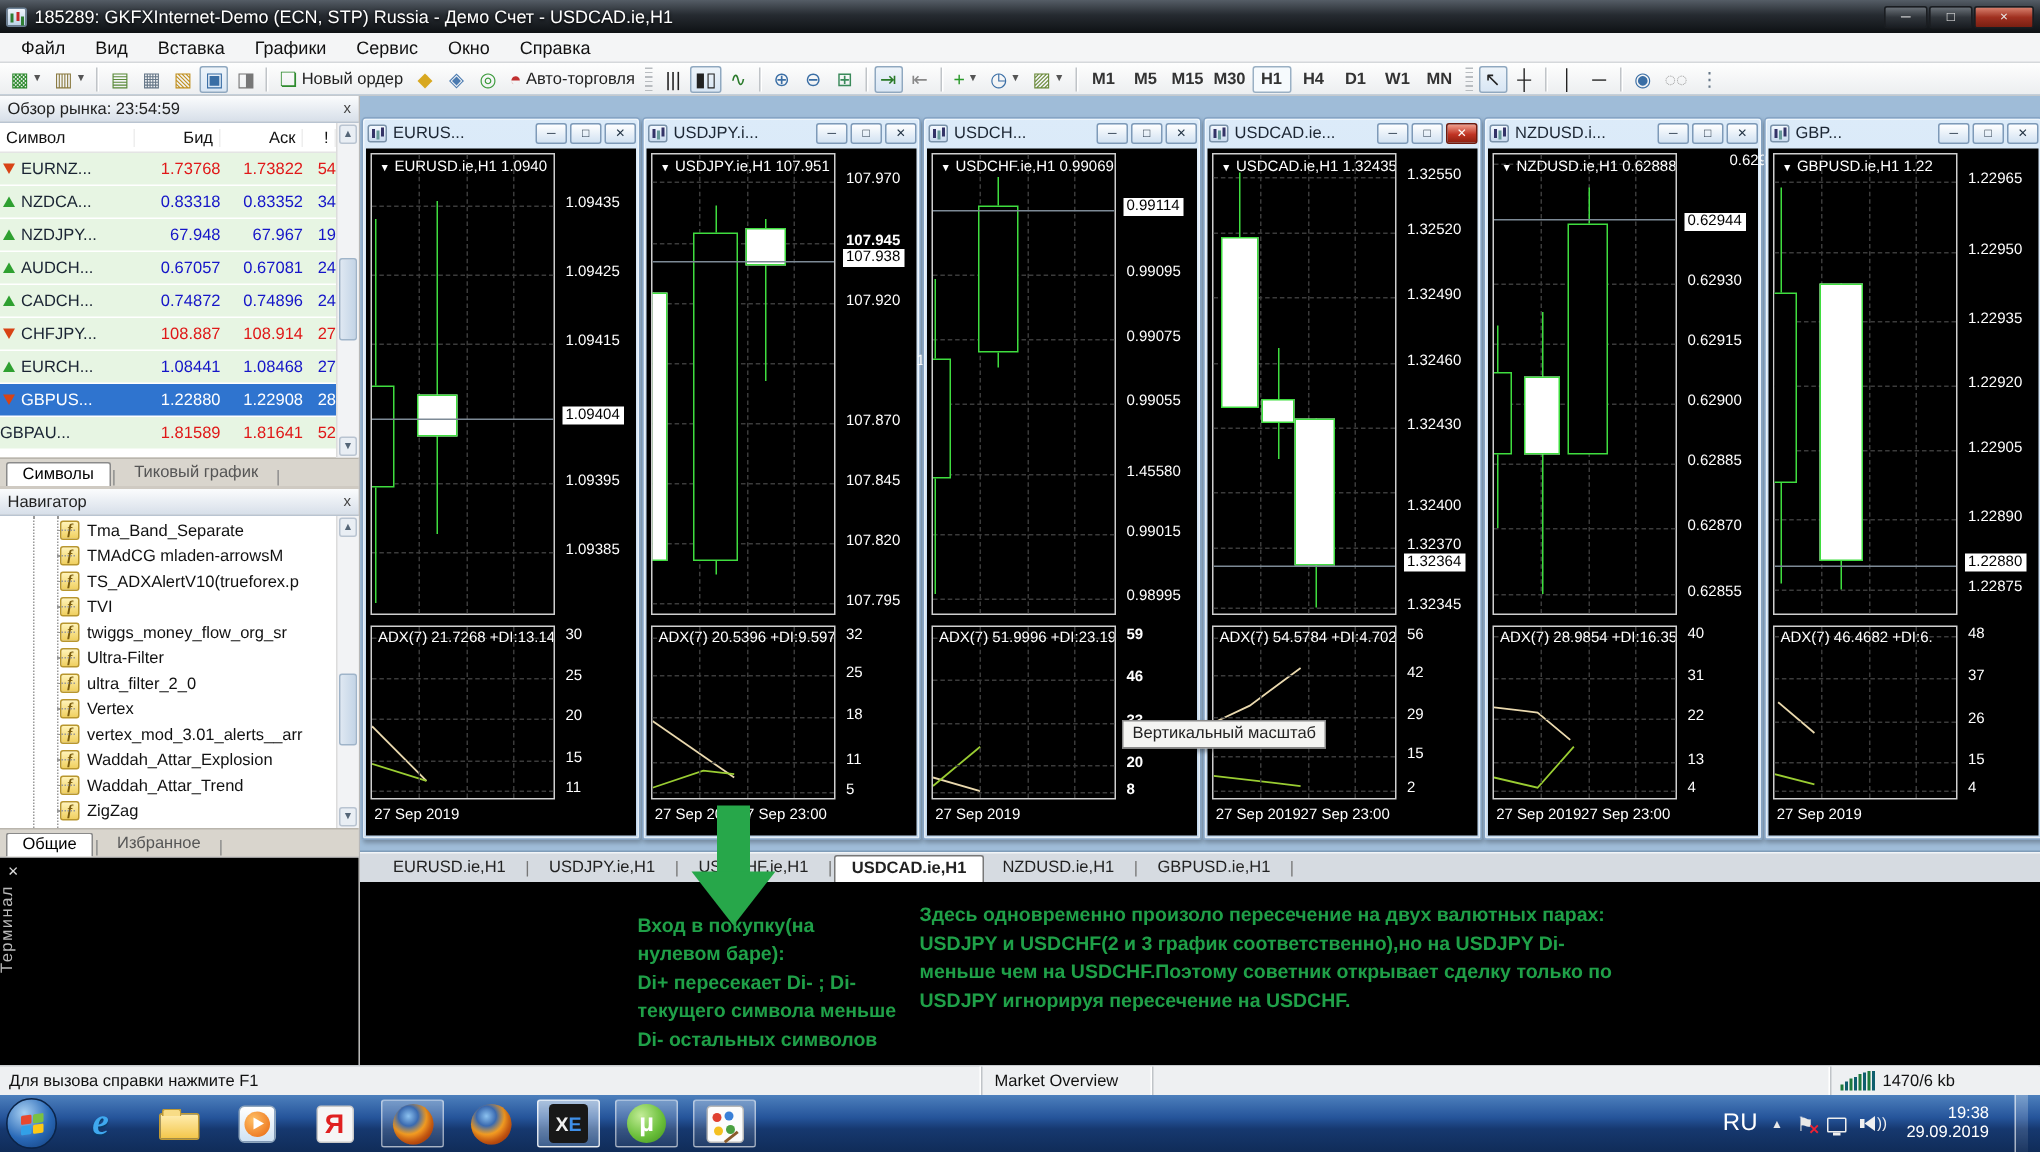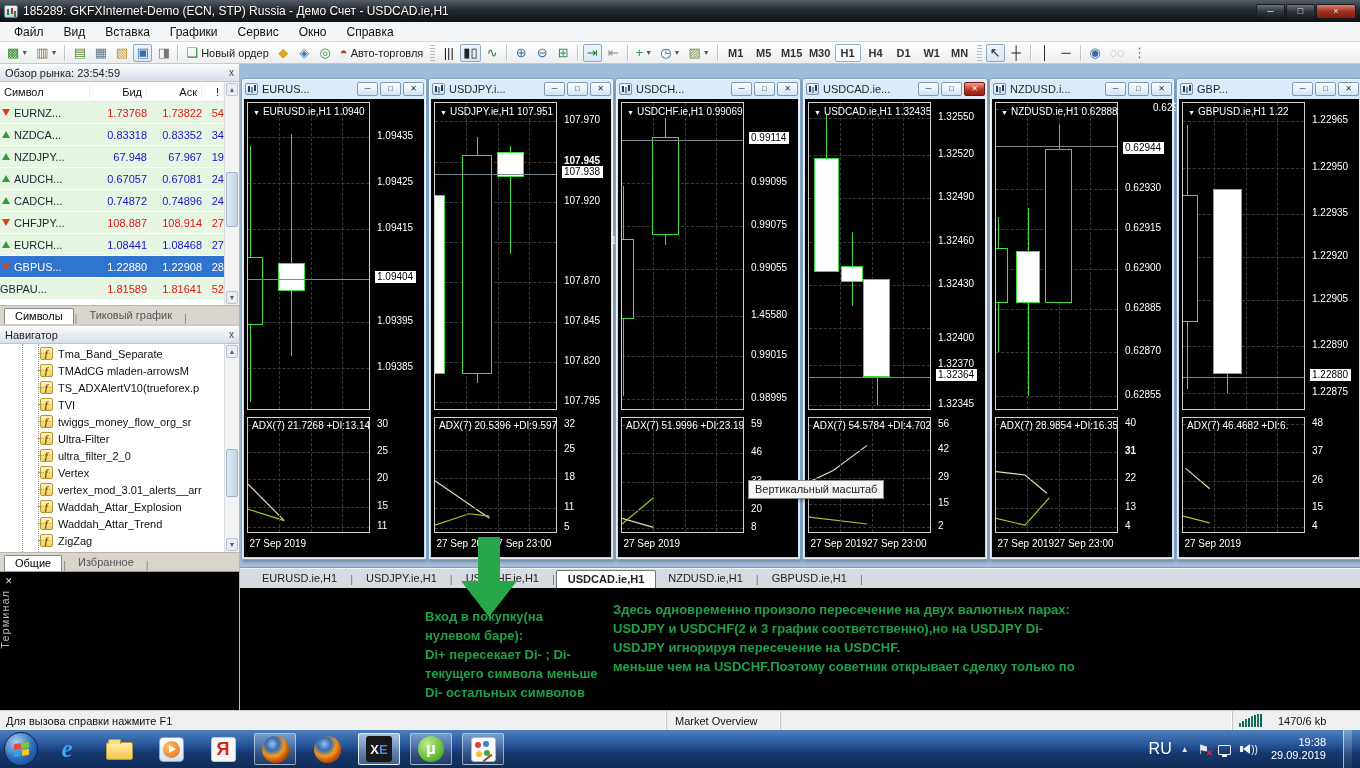--- a/index.html
+++ b/index.html
@@ -124,21 +124,21 @@
   .garrow-stem { position:absolute; width:22px; background:#27a74a; z-index:40; }
   .garrow-head { position:absolute; width:0; height:0; border-left:28px solid transparent; border-right:28px solid transparent; border-top:36px solid #27a74a; z-index:40; }
   .tooltip { position:absolute; background:#f4f4f2; border:1px solid #8a8a8a; color:#222; font-size:11px; padding:2px 6px 3px;
     box-shadow:2px 2px 3px rgba(0,0,0,.35); z-index:50; white-space:nowrap; }
 
   
   .statusbar { height:20px; background:#eef0f2; border-top:1px solid #c8ccd0; display:flex; align-items:center; font-size:11px; color:#111; }
   .sb-help { flex:1; padding-left:6px; }
   .sb-sec { width:114px; border-left:1px solid #c0c4c8; box-shadow:-1px 0 0 #fff; padding-left:8px; height:100%; display:flex; align-items:center; }
   .sb-spacer { width:452px; border-left:1px solid #c0c4c8; box-shadow:-1px 0 0 #fff; height:100%; }
-  .sb-traffic { width:128px; border-left:1px solid #c0c4c8; box-shadow:-1px 0 0 #fff; height:100%; display:flex; align-items:center; gap:16px; padding-left:6px; }
+  .sb-traffic { width:140px; border-left:1px solid #c0c4c8; box-shadow:-1px 0 0 #fff; height:100%; display:flex; align-items:center; gap:5px; padding-left:6px; }
   .bars { display:flex; align-items:flex-end; gap:1px; height:13px; }
   .bars i { width:2px; background:#1d7a3c; }
   .bars i:nth-child(even){ background:#0f5f6e; }
 
   
   .taskbar { height:38px; background:linear-gradient(#4d80bd,#25549a 40%,#16386f 60%,#102c58); display:flex; align-items:center; padding-left:4px; position:relative; }
   .orb { width:34px; height:34px; border-radius:50%; margin-right:8px; border:1px solid #0b2448;
     background:radial-gradient(circle at 35% 28%, #a8d0f2, #2a6ab8 55%, #113a77); display:grid; place-items:center; }
   .orbflag { width:15px; height:13px; display:grid; grid-template:1fr 1fr / 1fr 1fr; gap:1px; transform:skewY(-8deg); }
   .orbflag i { border-radius:1px; }
@@ -665,21 +665,21 @@
               <span class="tick" style="top: 160px;">0.99055</span>
               <span class="tick" style="top: 207px;">1.45580</span>
               <span class="tick" style="top: 247px;">0.99015</span>
               <span class="tick" style="top: 290px;">0.98995</span>
               <span class="curbadge" style="top: 30px;">0.99114</span>
             </div>
             <div class="plot" style="left: 3px; top: 318px; width: 123px; height: 116px;"><div class="gv" style="left: 26%;"></div><div class="gv" style="left: 52%;"></div><div class="gv" style="left: 78%;"></div><div class="gh" style="top: 7px;"></div><div class="gh" style="top: 35px;"></div><div class="gh" style="top: 64px;"></div><div class="gh" style="top: 92px;"></div><div class="gh" style="top: 110px;"></div><svg viewBox="0 0 100 100" preserveAspectRatio="none" width="100%" height="100%">
                 <polyline points="0,88 26,96" fill="none" stroke="#ead9ae" stroke-width="1.2" vector-effect="non-scaling-stroke"></polyline>
                 <polyline points="0,93 26,70" fill="none" stroke="#9acd32" stroke-width="1.2" vector-effect="non-scaling-stroke"></polyline>
               </svg><div class="adxlabel">ADX(7) 51.9996 +DI:23.198</div></div>
-            <div style="position: absolute; left: 130px; top: 318px; width: 50px; height: 116px;">
+            <div style="position: absolute; left: 130px; top: 318px; width: 50px; height: 116px; font-weight: bold;">
               <span class="tick" style="top: 1px;">59</span>
               <span class="tick" style="top: 29px;">46</span>
               <span class="tick" style="top: 58px;">33</span>
               <span class="tick" style="top: 86px;">20</span>
               <span class="tick" style="top: 104px;">8</span>
             </div>
             <div class="dates" style="left: 3px; top: 438px; width: 175px; height: 15px;">
               <span style="left: 2.46px;">27 Sep 2019</span>
             </div>
           </div>
@@ -780,21 +780,21 @@
               <span class="tick" style="top: 243px;">0.62870</span>
               <span class="tick" style="top: 287px;">0.62855</span>
               <span class="curbadge" style="top: 40px;">0.62944</span>
             </div>
             <div class="plot" style="left: 3px; top: 318px; width: 123px; height: 116px;"><div class="gv" style="left: 26%;"></div><div class="gv" style="left: 52%;"></div><div class="gv" style="left: 78%;"></div><div class="gh" style="top: 6px;"></div><div class="gh" style="top: 34px;"></div><div class="gh" style="top: 61px;"></div><div class="gh" style="top: 90px;"></div><div class="gh" style="top: 109px;"></div><svg viewBox="0 0 100 100" preserveAspectRatio="none" width="100%" height="100%">
                 <polyline points="0,47 24,50 42,66" fill="none" stroke="#ead9ae" stroke-width="1.2" vector-effect="non-scaling-stroke"></polyline>
                 <polyline points="0,88 24,94 44,70" fill="none" stroke="#9acd32" stroke-width="1.2" vector-effect="non-scaling-stroke"></polyline>
               </svg><div class="adxlabel">ADX(7) 28.9854 +DI:16.3512</div></div>
             <div style="position: absolute; left: 130px; top: 318px; width: 50px; height: 116px;">
               <span class="tick" style="top: 0px;">40</span>
-              <span class="tick" style="top: 28px; font-weight: bold;">31</span>
+              <span class="tick" style="top: 28px;">31</span>
               <span class="tick" style="top: 55px;">22</span>
               <span class="tick" style="top: 84px;">13</span>
               <span class="tick" style="top: 103px;">4</span>
             </div>
             <div class="dates" style="left: 3px; top: 438px; width: 175px; height: 15px;">
               <span style="left: 2.46px;">27 Sep 2019</span>
               <span style="left: 59.04px;">27 Sep 23:00</span>
             </div>
           </div>
         </div>
@@ -869,22 +869,22 @@
       <div class="note" id="note-left" style="left:185px; top:19px;">
           <div>Вход в покупку(на</div>
           <div>нулевом баре):</div>
           <div>Di+  пересекает  Di- ; Di-</div>
           <div>текущего символа меньше</div>
           <div>Di- остальных символов</div>
         </div>
       <div class="note" id="note-right" style="left:373px; top:12px;">
           <div>Здесь одновременно произоло пересечение на двух валютных парах:</div>
           <div>USDJPY и USDCHF(2 и 3 график соответственно),но на USDJPY  Di-</div>
+          <div>меньше чем на USDCHF.Поэтому советник открывает  сделку только по</div>
           <div>USDJPY  игнорируя пересечение на USDCHF.</div>
-          <div>меньше чем на USDCHF.Поэтому советник открывает  сделку только по</div>
         </div>
     </div>
   </div>
 
   <div class="garrow-stem" style="left:478px; top:473px; height:45px;"></div>
   <div class="garrow-head" style="left:461px; top:517px;"></div>
   <div class="tooltip" style="left:748px; top:416px;">Вертикальный масштаб</div>
 </div>
 
 <div class="statusbar">

